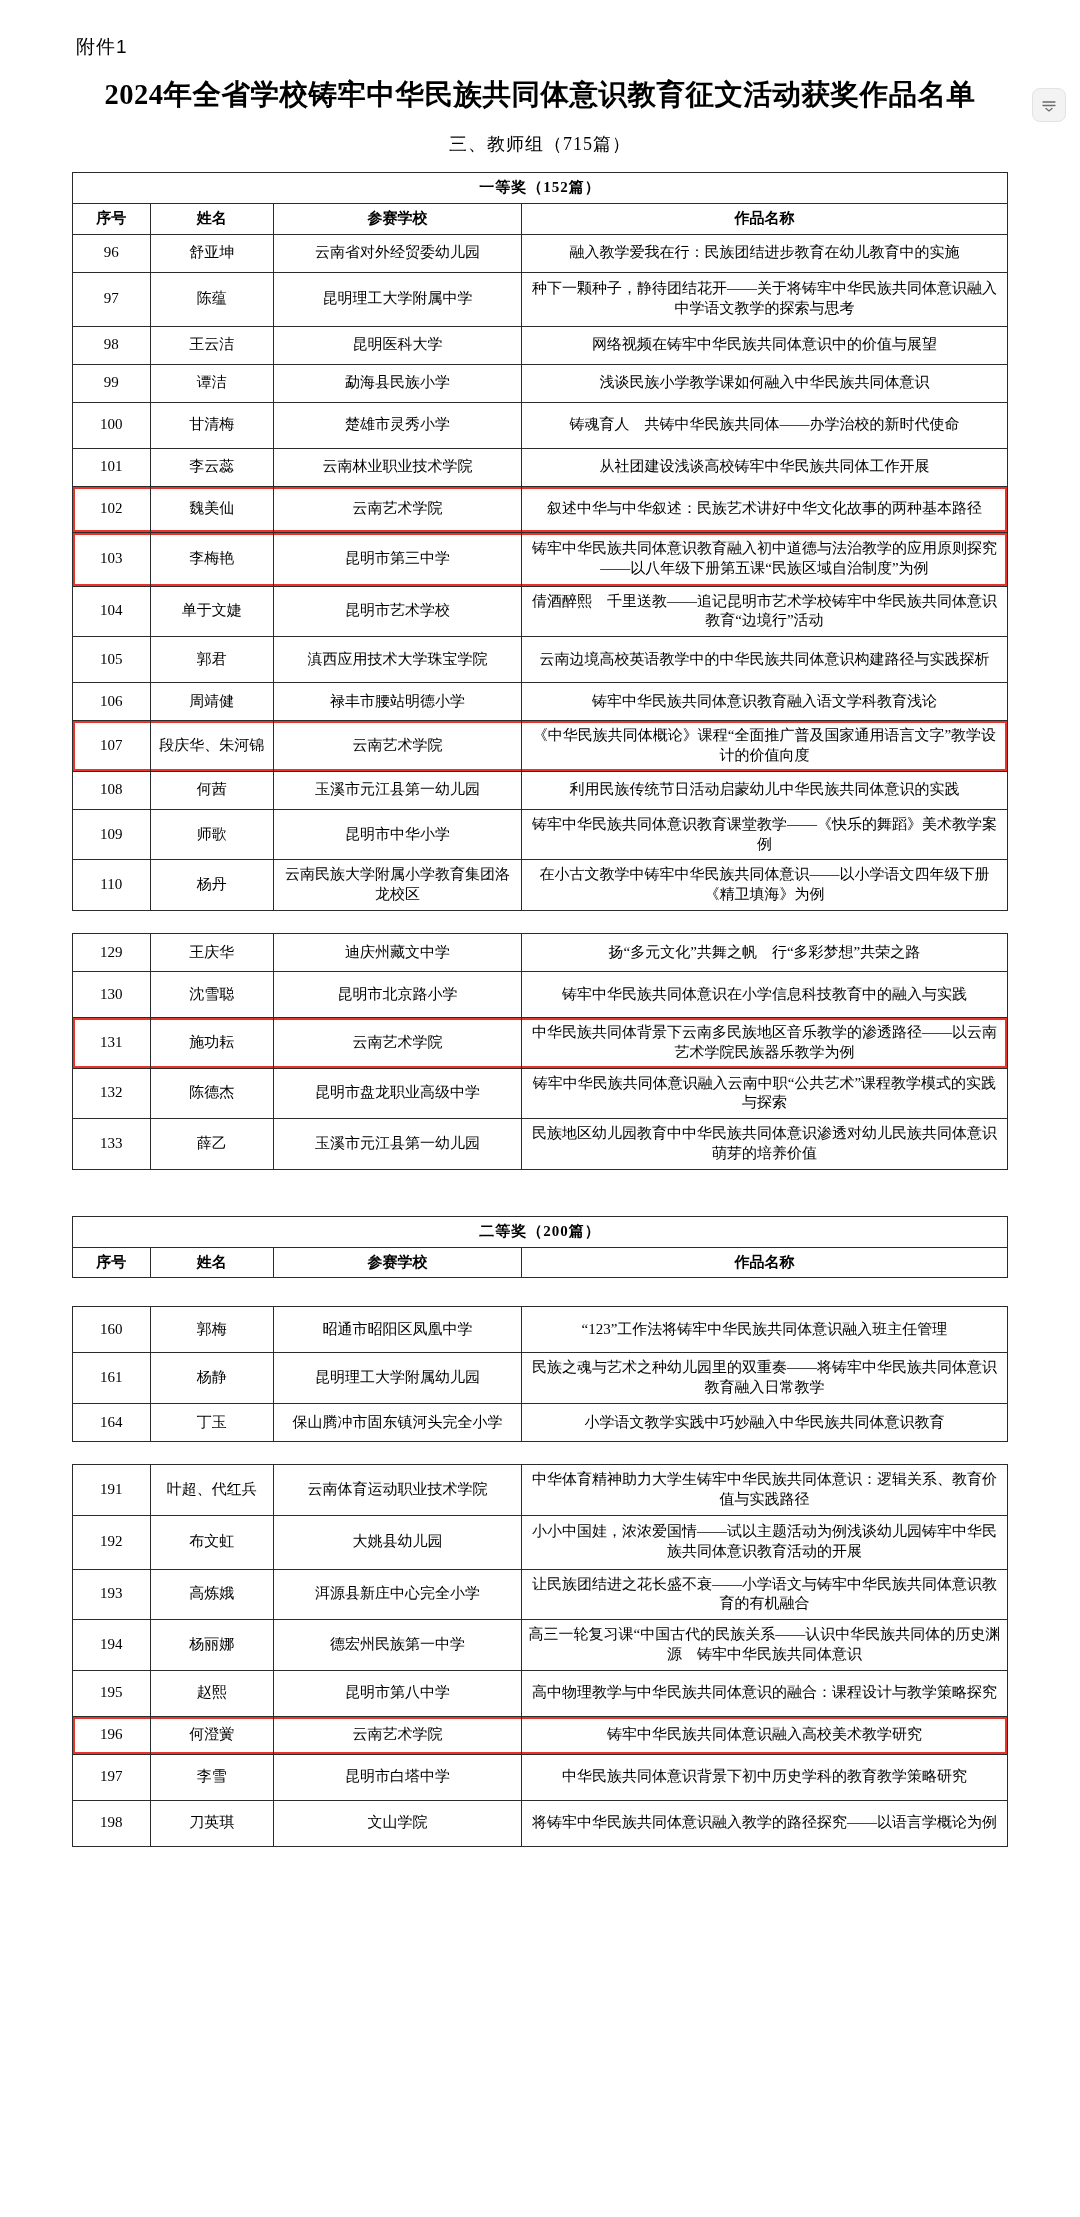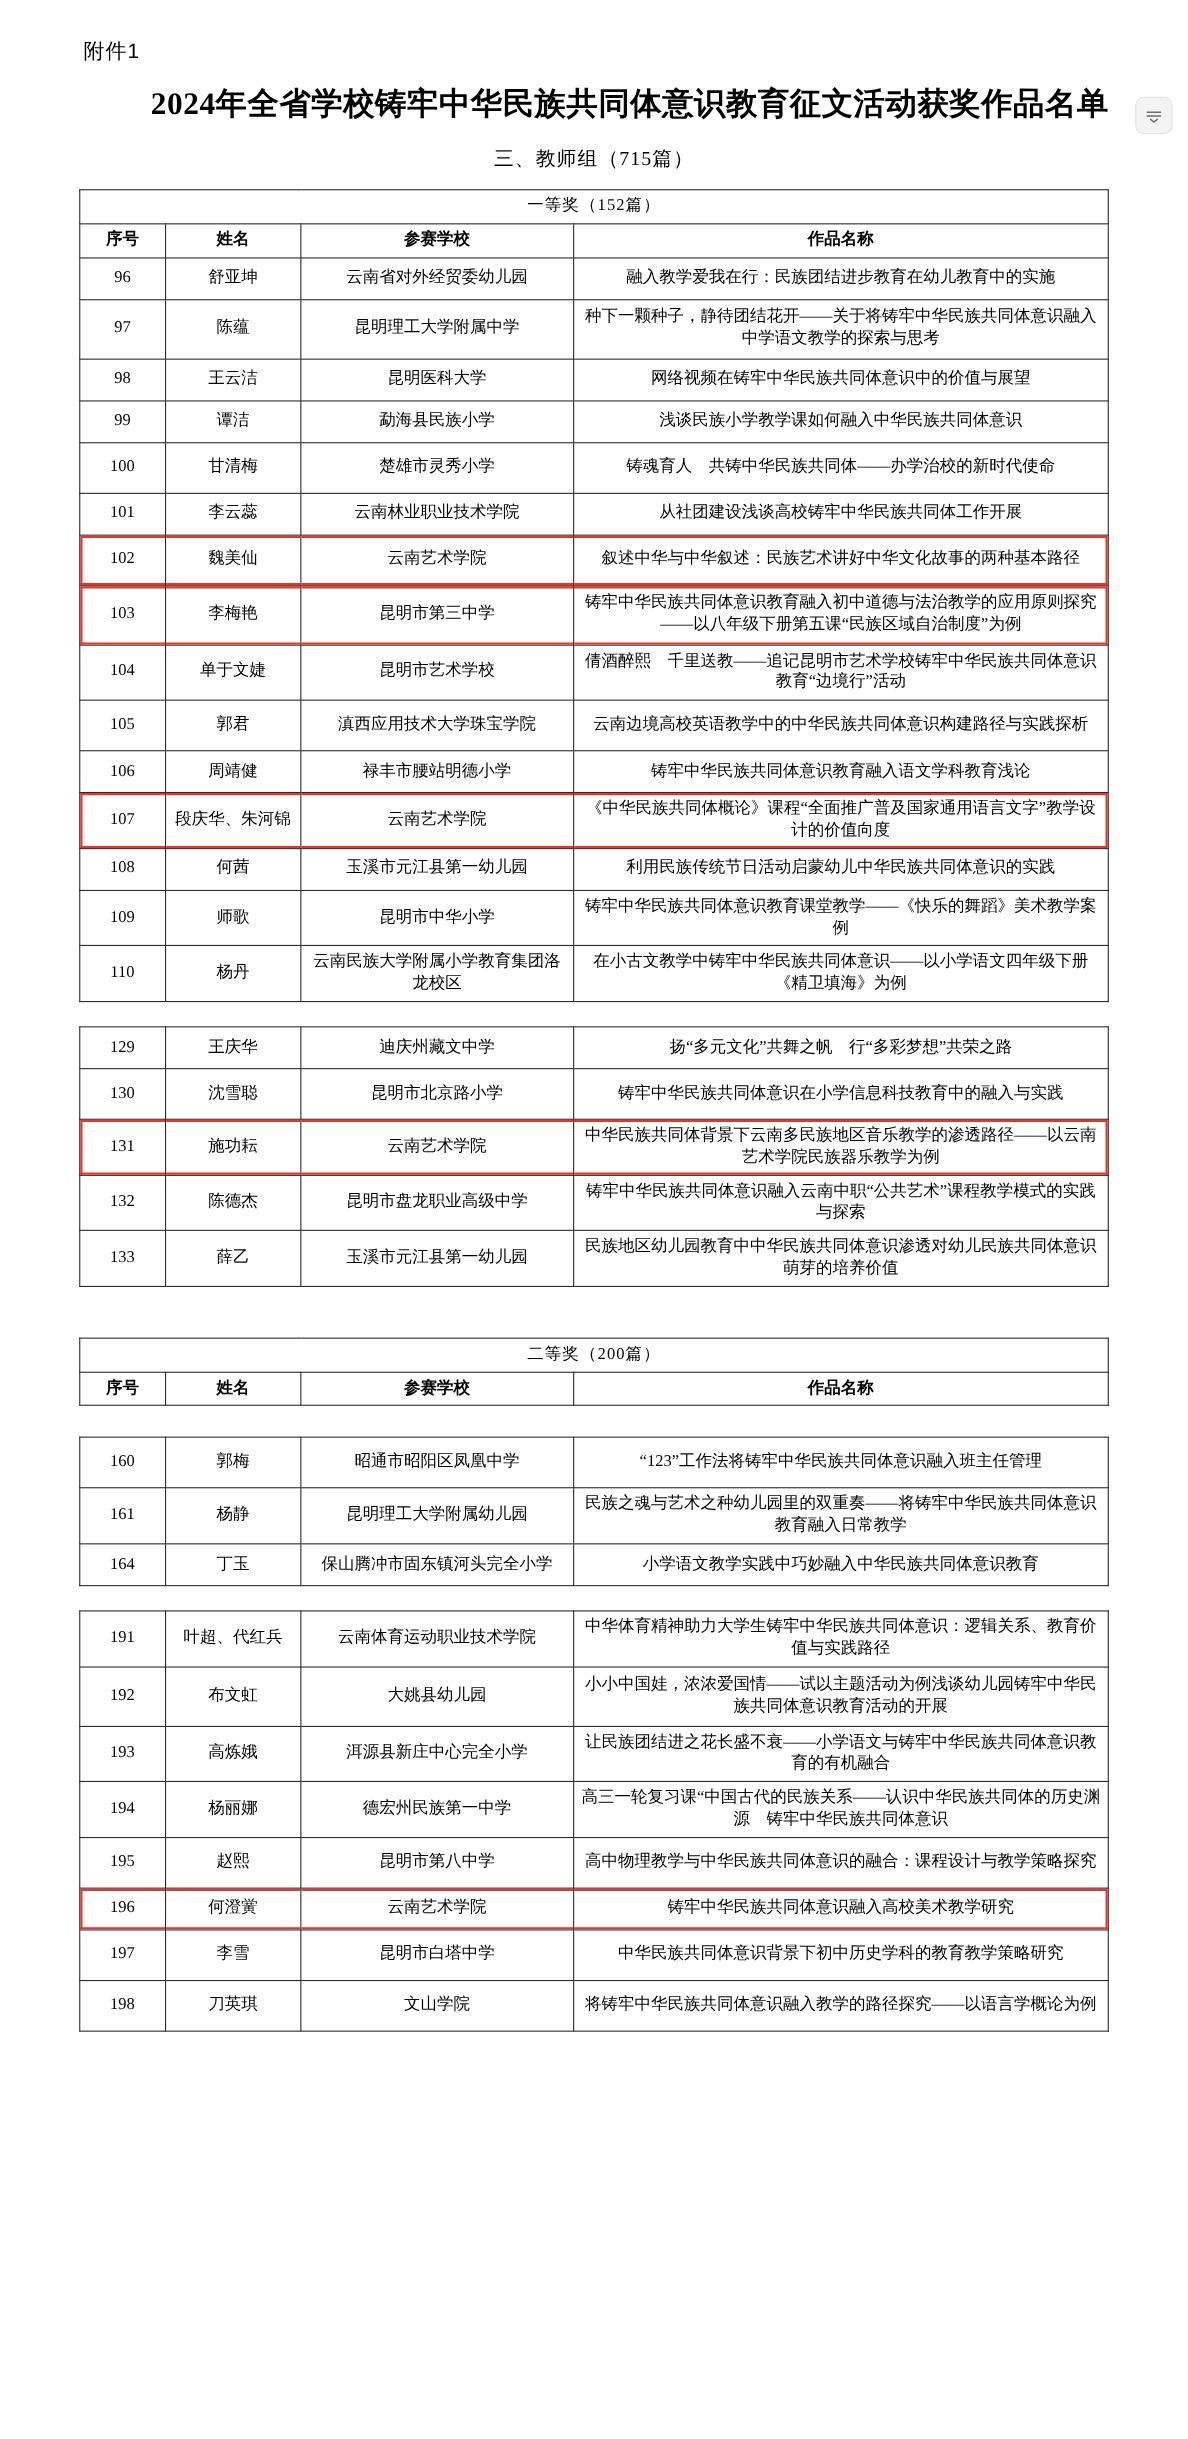--- a/index.html
+++ b/index.html
@@ -17,21 +17,21 @@
     padding: 34px 72px 40px 72px;
     background: #fff;
   }
   .attach {
     font-size: 19px;
     letter-spacing: 1px;
     margin: 0 0 14px 4px;
     font-family: "Liberation Sans", sans-serif;
   }
   .doc-title {
-    text-align: right;
+    text-align: center;
     font-size: 28.5px;
     font-weight: bold;
     letter-spacing: 0.5px;
     margin: 16px 0 18px 0;
   }
   .group-title {
     text-align: center;
     font-size: 18px;
     font-weight: normal;
     letter-spacing: 1px;
@@ -62,21 +62,21 @@
     border: 1px solid #2b2b2b;
     font-size: 15px;
     padding: 5px 6px;
     vertical-align: middle;
     text-align: center;
     line-height: 1.32;
     font-family: "Liberation Serif", "DejaVu Serif", serif;
   }
   .band td {
     font-size: 20px;
-    font-weight: normal;
+    font-weight: bold;
     letter-spacing: 1px;
     padding: 11px 0;
   }
   col.c-no { width: 8.3%; }
   col.c-name { width: 13.2%; }
   col.c-school { width: 26.5%; }
   col.c-work { width: 52%; }
 
   td.work {
     text-align: center;

